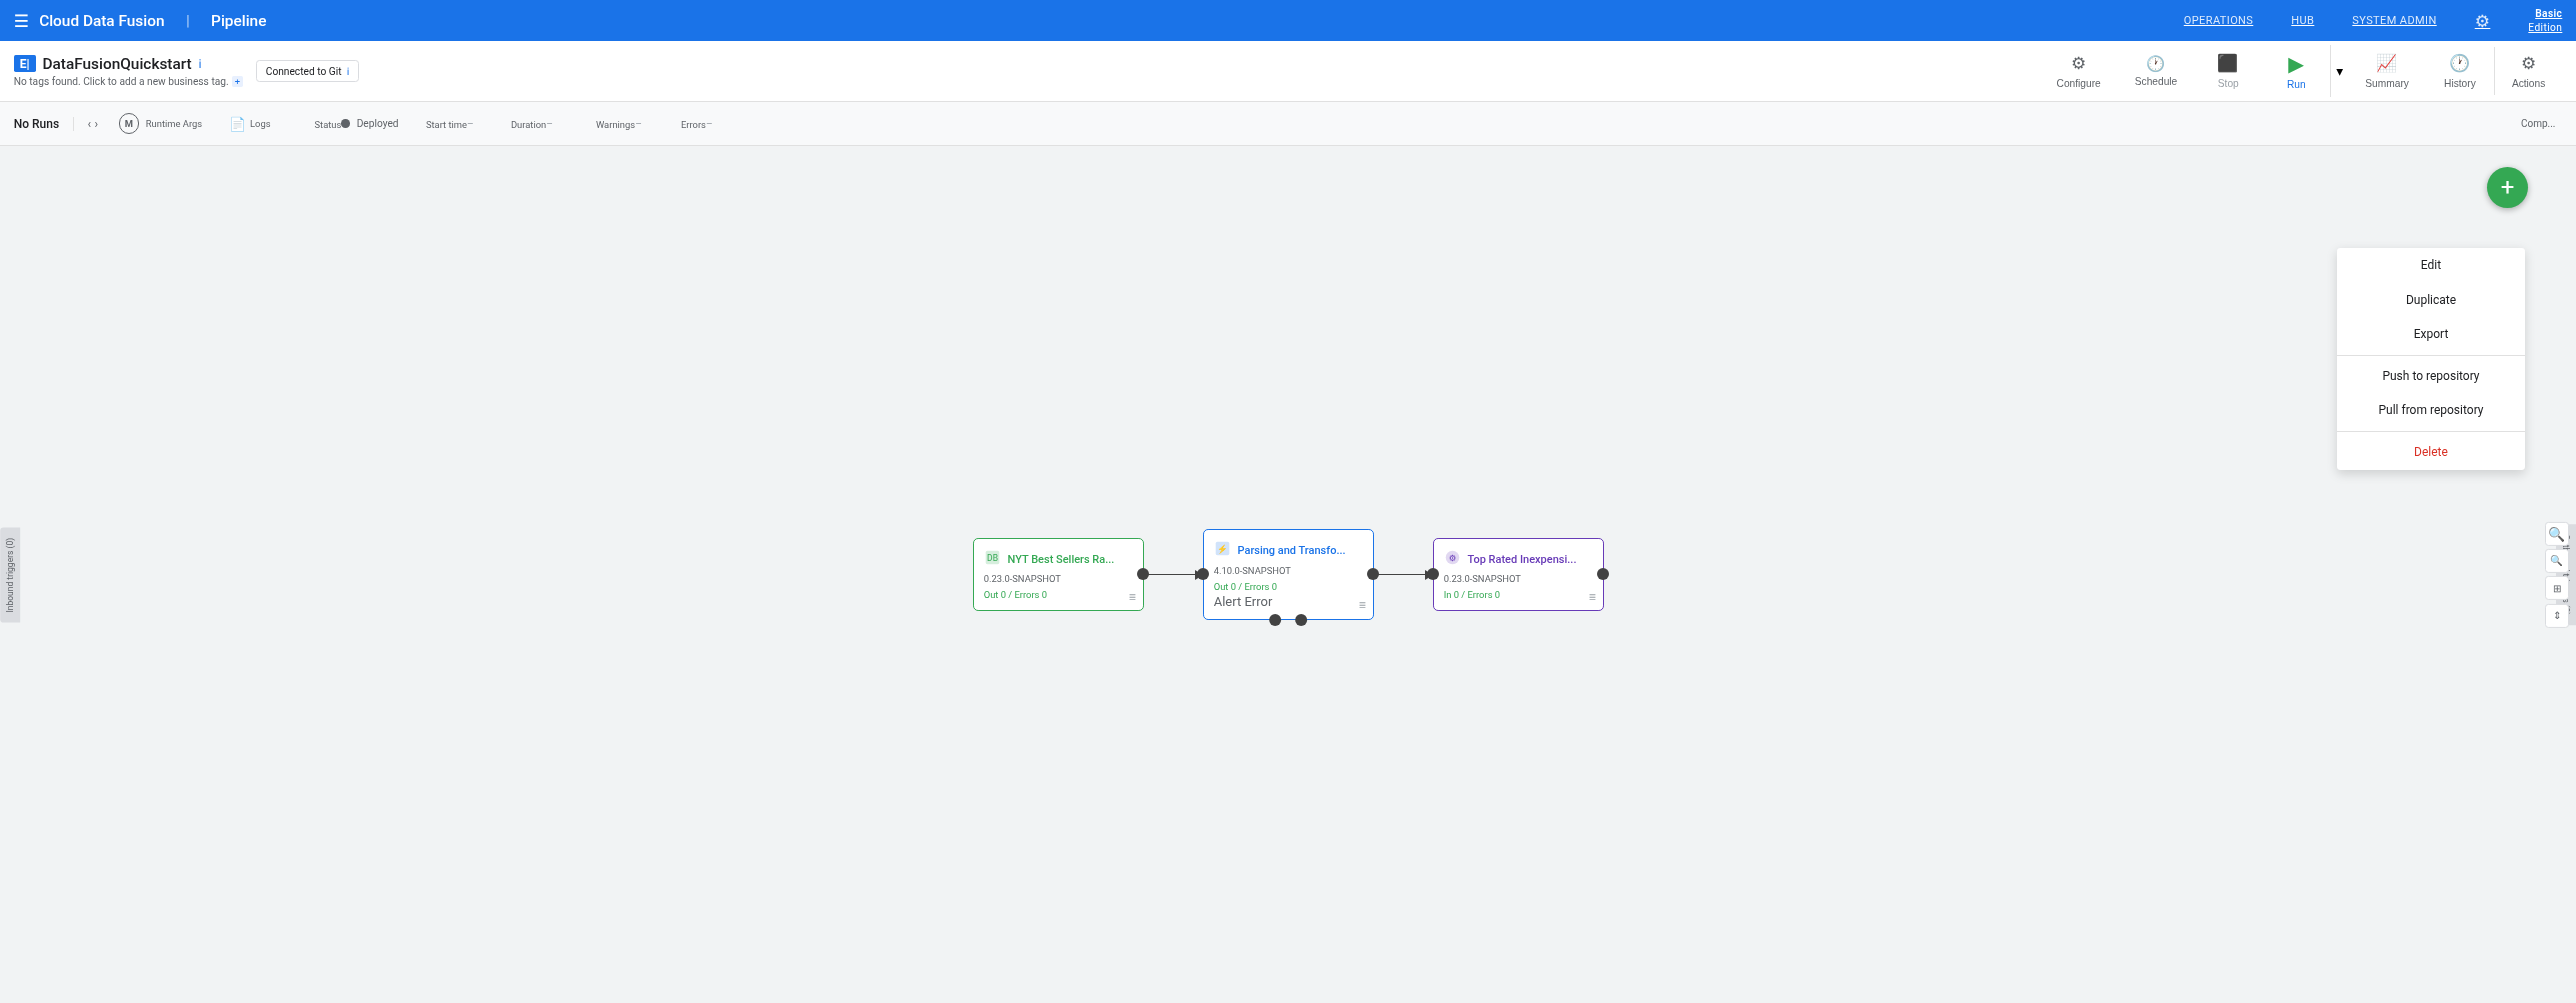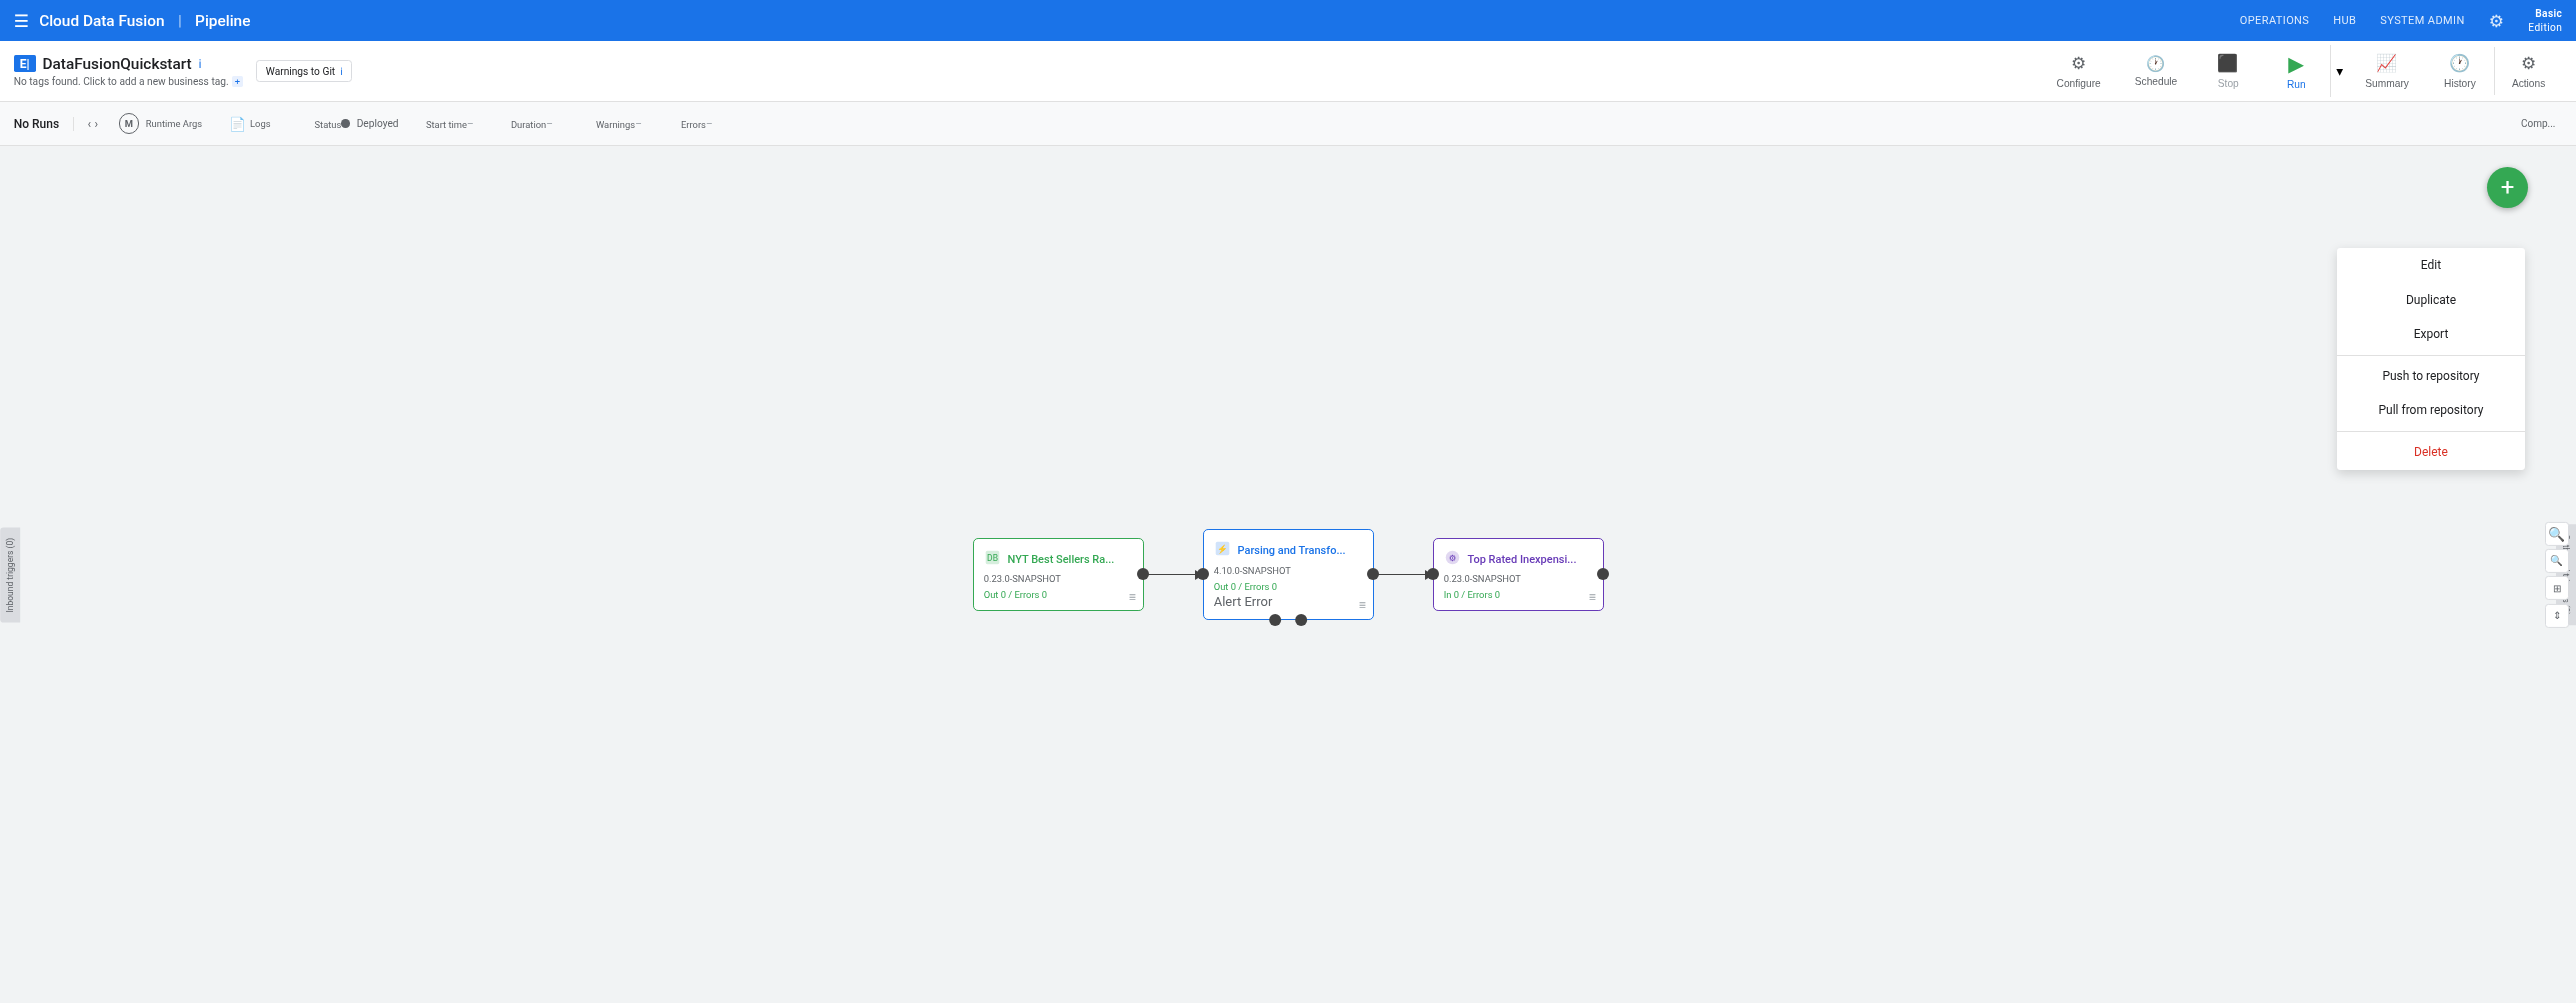--- a/index.html
+++ b/index.html
@@ -10,23 +10,23 @@
       background: #1a73e8;
       color: white;
       height: 41px;
       display: flex;
       align-items: center;
       padding: 0 13.7px;
       gap: 10.2px;
       z-index: 100;
       position: relative;
     }
-    .top-nav .brand { display: flex; align-items: flex-start; gap: 10px; font-size: 15.4px; font-weight: 500; }
+    .top-nav .brand { display: flex; align-items: flex-start; gap: 18px; font-size: 15.4px; font-weight: 500; }
     .top-nav .brand .pipe-sep { color: rgba(255,255,255,0.6); margin: 0 3.4px; }
-    .top-nav .nav-links { margin-left: auto; display: flex; align-items: center; gap: 24px; font-size: 11px; letter-spacing: 0.4px; }
+    .top-nav .nav-links { margin-left: auto; display: flex; align-items: center; gap: 38px; font-size: 11px; letter-spacing: 0.4px; text-decoration: underline; }
     .top-nav .nav-links a { color: rgba(255,255,255,0.85); text-decoration: none; cursor: pointer; }
     .top-nav .gear-icon { color: rgba(255,255,255,0.85); font-size: 17px; cursor: pointer; }
     .top-nav .edition { font-size: 10.2px; text-align: right; line-height: 1.3; }
     .top-nav .edition .basic { font-weight: 600; }
 
     
     .pipeline-header {
       background: white;
       border-bottom: 0.9px solid #e0e0e0;
       display: flex;
@@ -303,21 +303,21 @@
       <h1>DataFusionQuickstart</h1>
       <span class="info-icon">ℹ</span>
     </div>
     <div class="pipeline-tags">
       <span>No tags found. Click to add a new business tag.</span>
       <span style="background:#e8f0fe;border-radius:1.7px;padding:0 2.6px;font-size:9.4px;color:#1a73e8;cursor:pointer;">+</span>
     </div>
   </div>
 
   <div class="git-badge">
-    <span>Warnings to Git</span>
+    <span>Connected to Git</span>
     <span class="info-icon">ℹ</span>
   </div>
 
   <div class="toolbar-sep"></div>
 
   <div class="toolbar-actions">
     <button class="toolbar-btn">
       <span class="btn-icon">⚙</span>
       <span>Configure</span>
     </button>

